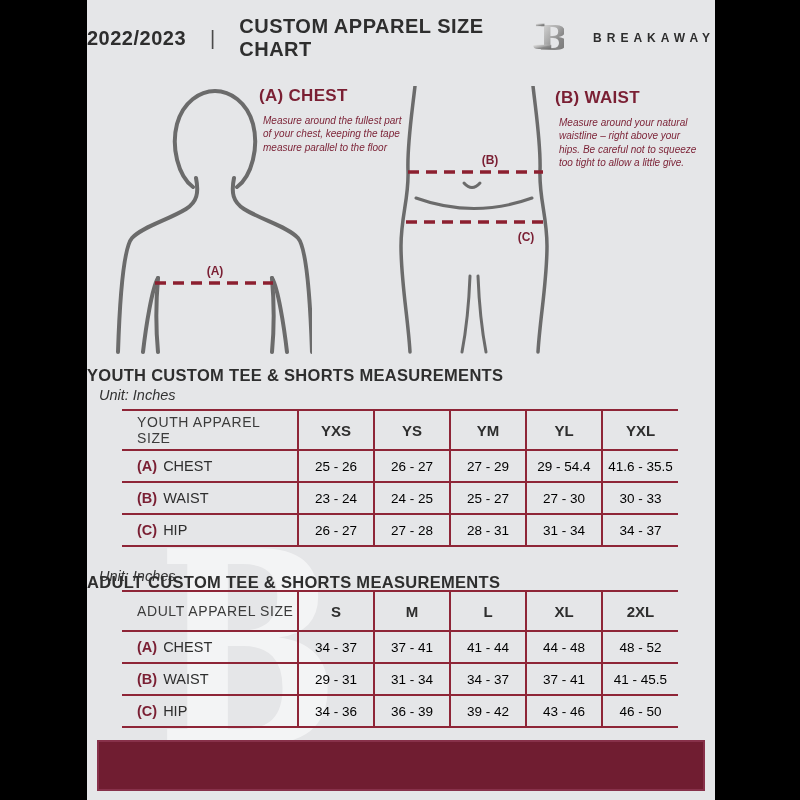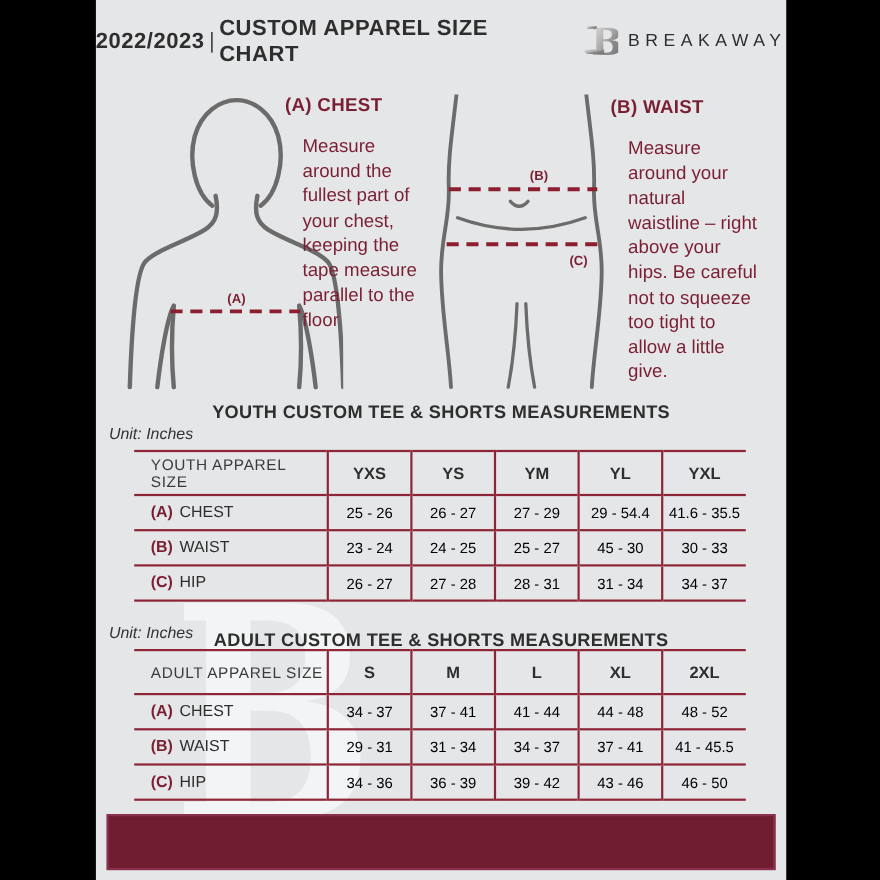--- a/index.html
+++ b/index.html
@@ -12,42 +12,42 @@
         background:var(--page-bg,#e5e6e8);overflow:hidden;}
 
   
   .watermark{position:absolute;left:70px;top:545px;z-index:1;
              font-family:"DejaVu Serif",serif;font-weight:bold;font-size:270px;line-height:.78em;
              color:rgba(255,255,255,.55);transform:scaleX(.8);transform-origin:left top;}
 
   
   .hdr{position:absolute;left:0;top:0;width:100%;height:76px;z-index:2;
        display:flex;align-items:center;justify-content:center;gap:32px;}
-  .hdr-left{display:flex;align-items:center;gap:4px;color:var(--ink,#2e2e2e);}
+  .hdr-left{display:flex;align-items:center;gap:24px;color:var(--ink,#2e2e2e);}
   .hdr-year,.hdr-title{font-size:20px;font-weight:800;letter-spacing:.5px;}
   .hdr-sep{font-size:20px;font-weight:300;color:#4a4a4a;}
   .hdr-right{display:flex;align-items:center;gap:9px;}
-  .brand{font-size:16px;font-weight:400;letter-spacing:5px;color:var(--ink,#2e2e2e);}
+  .brand{font-size:12px;font-weight:700;letter-spacing:5px;color:var(--ink,#2e2e2e);margin-left:20px;}
 
   
   .instr{position:absolute;z-index:2;width:152px;}
   .instr h3{margin:0 0 8px 0;font-size:17px;font-weight:800;letter-spacing:.3px;
             color:var(--accent,#7a1f33);}
-  .instr p{margin:16px;font-size:17px;line-height:1.33;
+  .instr p{margin:4px;font-size:10px;line-height:1.33;font-style:italic;
            color:var(--accent,#7a1f33);white-space:pre-line;}
   .instr.a{left:172px;top:86px;width:150px;}
   .instr.b{left:468px;top:88px;}
   .instr.c{left:468px;top:220px;}
 
   .fig{position:absolute;z-index:2;}
   .fig.upper{left:25px;top:86px;}
   .fig.lower{left:311px;top:86px;}
 
   
-  .sec-title{position:absolute;left:0;width:100%;text-align:center;z-index:2;
+  .sec-title{position:absolute;left:0;width:100%;z-index:2;
              font-size:16.5px;font-weight:700;letter-spacing:.3px;color:var(--ink,#2e2e2e);}
   .sec-unit{position:absolute;left:12px;width:100%;text-align:left;z-index:2;
             font-size:14.5px;font-style:italic;color:#333;}
   .yt-title{top:366px;} .yt-unit{top:387px;}
   .at-title{top:573px;} .at-unit{top:568px;}
 
   
   table.size{position:absolute;left:35px;z-index:2;border-collapse:collapse;table-layout:fixed;
              width:556px;border-top:2.5px solid var(--border,#8e2537);
              border-bottom:2.5px solid var(--border,#8e2537);}
@@ -167,21 +167,21 @@
           <td>26 - 27</td>
           <td>27 - 29</td>
           <td>29 - 54.4</td>
           <td>41.6 - 35.5</td>
         </tr>
         <tr>
           <td class="lbl"><span class="key">(B)</span><span>WAIST</span></td>
           <td>23 - 24</td>
           <td>24 - 25</td>
           <td>25 - 27</td>
-          <td>45 - 30</td>
+          <td>27 - 30</td>
           <td>30 - 33</td>
         </tr>
         <tr>
           <td class="lbl"><span class="key">(C)</span><span>HIP</span></td>
           <td>26 - 27</td>
           <td>27 - 28</td>
           <td>28 - 31</td>
           <td>31 - 34</td>
           <td>34 - 37</td>
         </tr>

